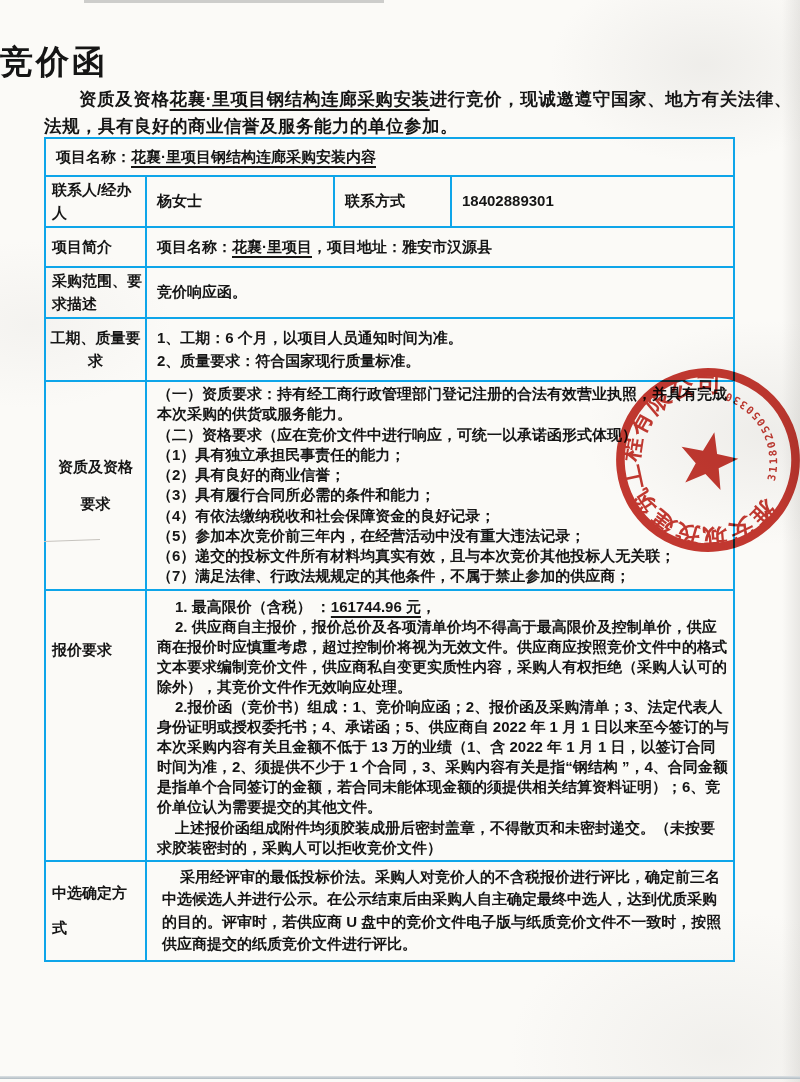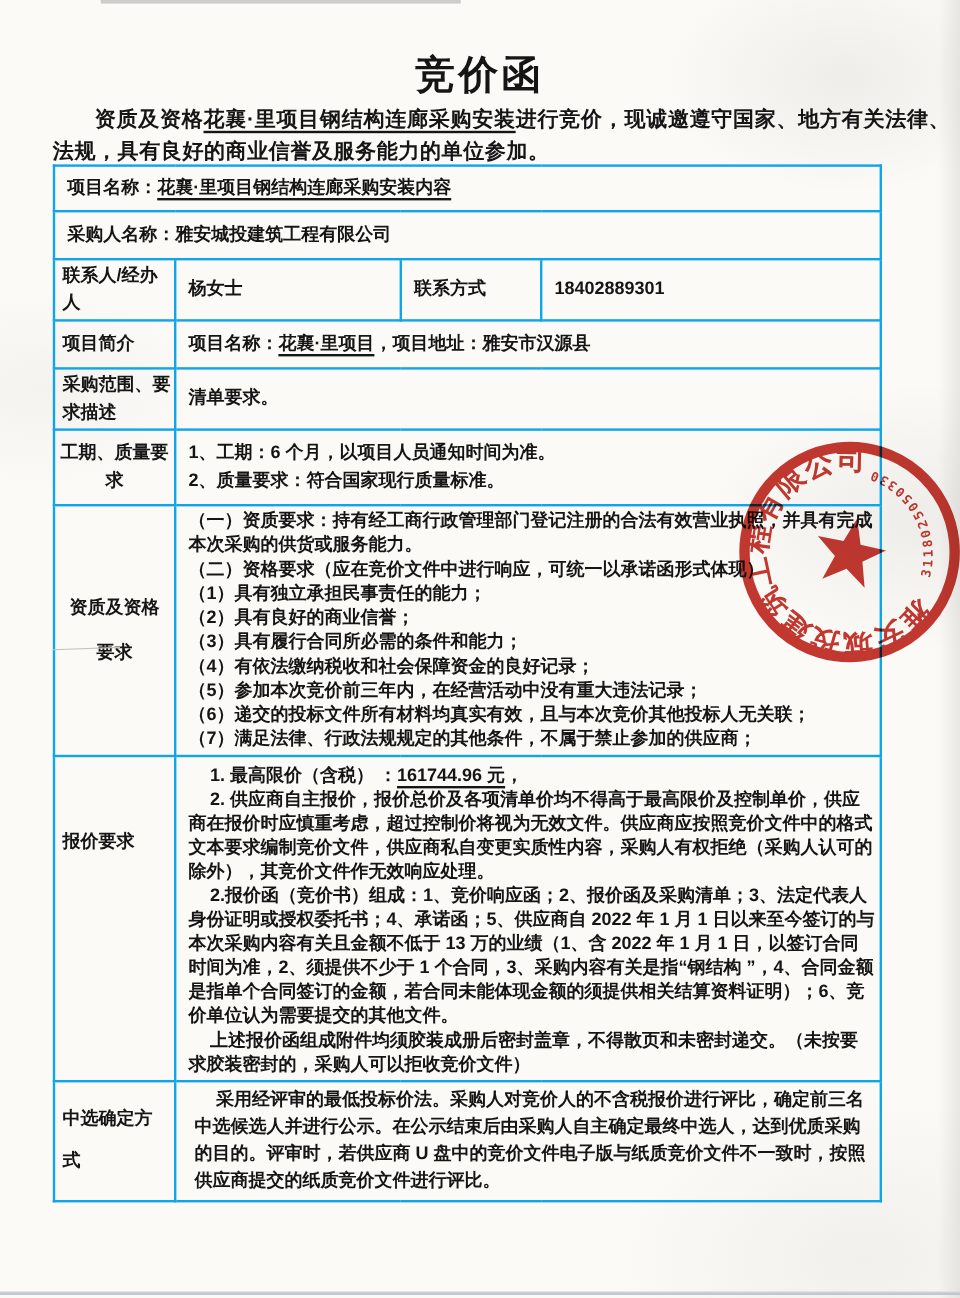--- a/index.html
+++ b/index.html
@@ -13,21 +13,21 @@
     position:absolute;inset:0;pointer-events:none;
     background:
       radial-gradient(220px 140px at 88% 6%, rgba(188,186,182,.20), transparent 70%),
       radial-gradient(260px 160px at 96% 40%, rgba(190,188,184,.22), transparent 70%),
       radial-gradient(300px 200px at 90% 97%, rgba(195,193,188,.18), transparent 70%),
       radial-gradient(200px 120px at 4% 30%, rgba(200,198,194,.14), transparent 70%),
       linear-gradient(to left, rgba(176,174,170,.25), transparent 18px);
   }
   .doc-title{
     position:absolute;top:18px;left:0;width:100%;
-    text-align:center;font-size:33px;font-weight:900;letter-spacing:3px;
+    font-size:33px;font-weight:900;letter-spacing:3px;
   }
   .intro{
     position:absolute;top:68px;left:44px;width:748px;
     font-size:17.5px;font-weight:700;line-height:1.58;
     text-align:justify;text-indent:2em;letter-spacing:.5px;
   }
   .u{ text-decoration:underline; text-underline-offset:4px; text-decoration-thickness:1.5px; }
   table.main{
     position:absolute;left:44px;top:137px;width:689px;
     border-collapse:collapse;table-layout:fixed;
@@ -40,21 +40,21 @@
   td.lbl{ padding-left:6px;padding-right:2px;white-space:pre-line; }
   td.lbl.center{ text-align:center;padding-left:2px; }
   .row7 td.content{ line-height:1.35; }
   .row9 td.content{ line-height:1.34; vertical-align:top; padding-top:6px;}
   .row9 p{ margin:0;text-indent:1.2em; }
   .row7 .qline{ text-indent:0; }
   .row10 td.content{ line-height:1.5;padding-left:15px; }
   .row10 .ind{ text-indent:1.2em; }
   .lbl-gap{ line-height:2.5; }
   .lbl-gap2{ line-height:2.3; }
-  .baojia-lbl{ vertical-align:top;padding-top:60px; }
+  .baojia-lbl{ vertical-align:top;padding-top:48px; }
   .stamp{
     position:absolute;left:596px;top:348px;width:224px;height:224px;
     pointer-events:none;mix-blend-mode:multiply;opacity:.92;
     filter:blur(.3px);
   }
   .artifact-dash{
     position:absolute;left:44px;top:540px;width:56px;height:0;
     border-top:1.5px solid #c6c3be;transform:rotate(-2deg);
   }
   .scan-bottom-line{
@@ -81,41 +81,38 @@
       <col style="width:188px">
       <col style="width:117px">
       <col style="width:283px">
     </colgroup>
 
   <tbody>
       <tr style="height:38px">
     <td colspan="4"><span>项目名称：</span><span class="u">花襄·里项目钢结构连廊采购安装内容</span></td>
   </tr>
 
-  <tr style="height:40px">
-    <td colspan="4"><span>采购人名称：</span><span>雅安城投建筑工程有限公司</span></td>
-  </tr>
 
   <tr style="height:40px">
     <td class="lbl">联系人/经办
 人</td>
     <td>杨女士</td>
     <td>联系方式</td>
     <td>18402889301</td>
   </tr>
 
   <tr style="height:40px">
     <td class="lbl">项目简介</td>
     <td colspan="3"><span>项目名称：</span><span class="u">花襄·里项目</span><span>，项目地址：雅安市汉源县</span></td>
   </tr>
 
   <tr style="height:40px">
     <td class="lbl">采购范围、要
 求描述</td>
-    <td colspan="3">清单要求。</td>
+    <td colspan="3">竞价响应函。</td>
   </tr>
 
   <tr style="height:63px">
     <td class="lbl center">工期、质量要
 求</td>
     <td colspan="3">
       <div>1、工期：6 个月，以项目人员通知时间为准。</div>
       <div>2、质量要求：符合国家现行质量标准。</div>
     </td>
   </tr>

